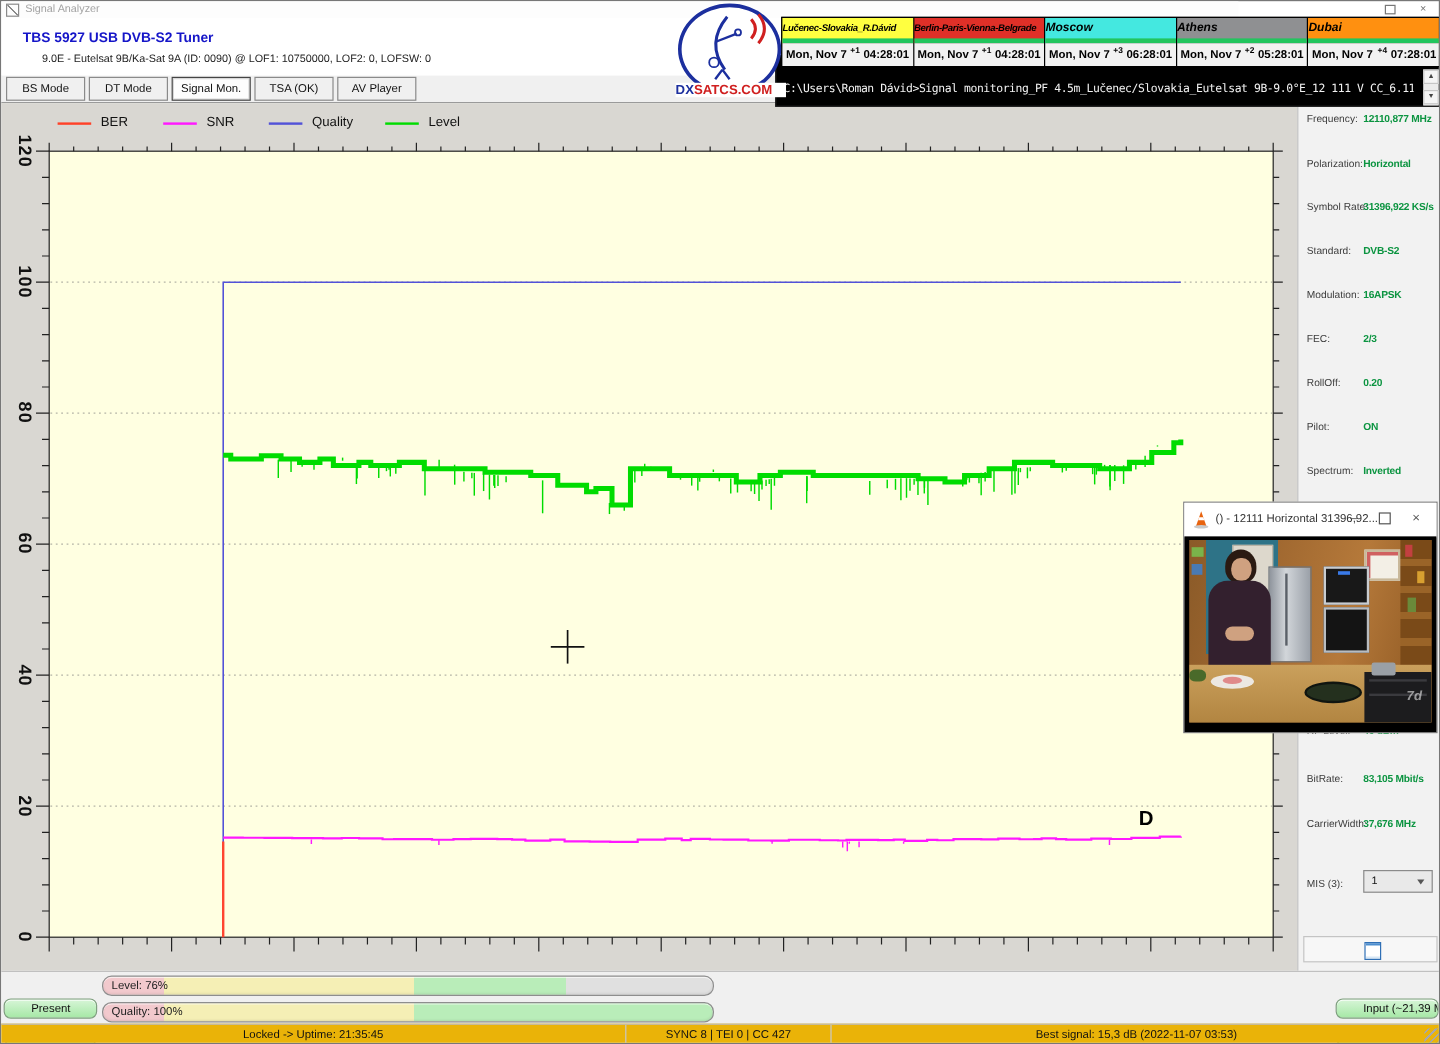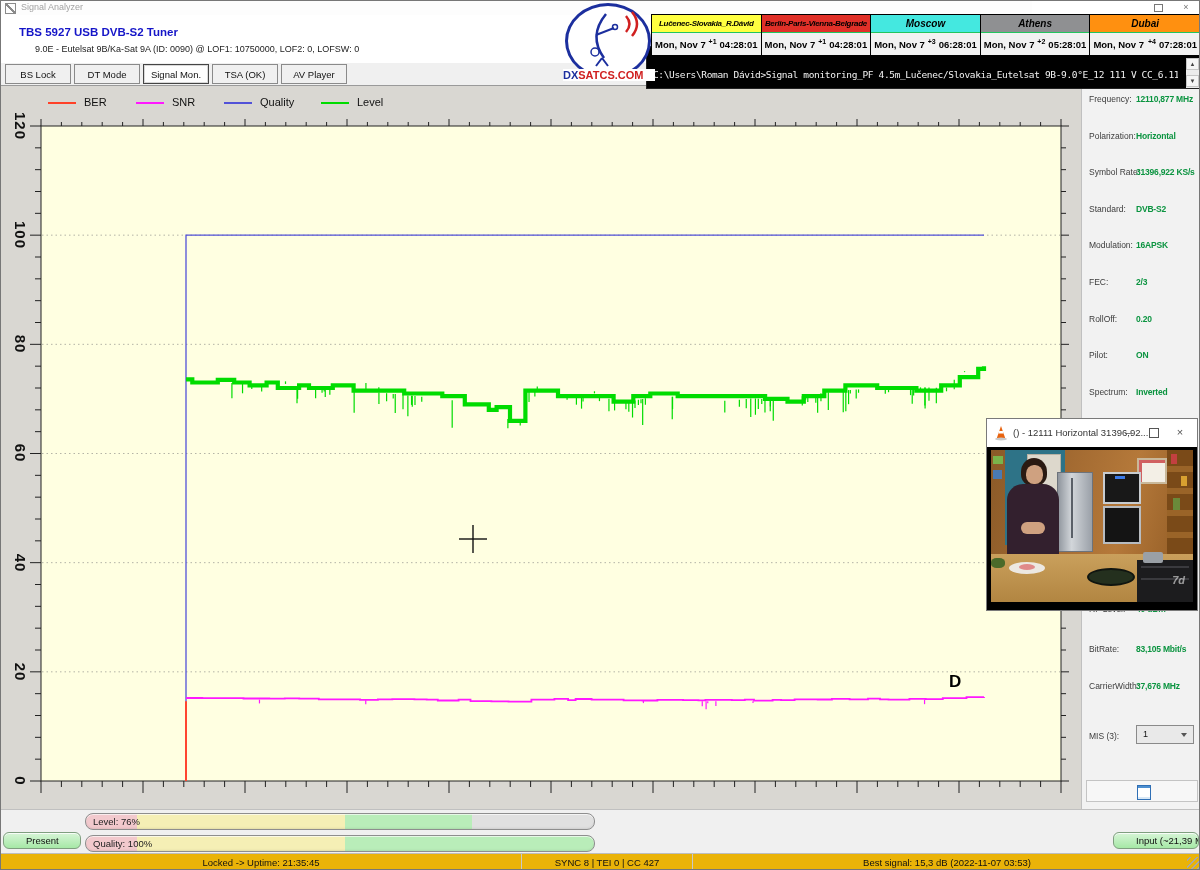--- a/index.html
+++ b/index.html
@@ -35,21 +35,21 @@
   .prow .val{position:absolute;left:54px;font-size:8.5px;font-weight:bold;color:#0b9440;white-space:nowrap;letter-spacing:-0.2px;}
   .mis-dd{position:absolute;left:54px;top:639px;width:58px;height:19px;background:#e9e9e9;border:1px solid #8a8a8a;box-sizing:border-box;font-size:9px;color:#111;line-height:17px;padding-left:6px;cursor:default;}
   .mis-dd .chev{position:absolute;right:6px;top:7px;width:0;height:0;border-left:3.5px solid transparent;border-right:3.5px solid transparent;border-top:4px solid #555;}
   .panelbtn{position:absolute;left:4px;top:694px;width:112px;height:22px;background:#f7f7f7;border:1px solid #c4c4c4;box-sizing:border-box;cursor:default;}
   .panelbtn .fileicon{position:absolute;left:50px;top:4px;width:12px;height:13px;background:#fff;border:1px solid #2f6fb5;
       box-shadow:inset 0 2px 0 #4d8fd0, inset 0 -2px 0 #d8e8f6;}
   
   .clockbar{position:absolute;left:650px;top:13px;width:550px;height:42px;background:#000;border:1px solid #000;display:flex;z-index:20;box-sizing:border-box;}
   .clock{width:110px;border-right:1px solid #000;box-sizing:border-box;display:flex;flex-direction:column;}
   .clock:last-child{border-right:none;}
-  .ccity{height:17px;text-align:center;font-weight:bold;font-style:italic;font-size:10px;line-height:17px;color:#000;border-bottom:1px solid #22c55e;white-space:nowrap;overflow:hidden;}
+  .ccity{height:17px;text-align:left;font-weight:bold;font-style:italic;font-size:10px;line-height:17px;color:#000;border-bottom:4px solid #22c55e;white-space:nowrap;overflow:hidden;}
   .ccity.small{font-size:8px;letter-spacing:-0.3px;}
   .ctime{flex:1;background:#f2f2f2;display:flex;align-items:center;font-size:9.5px;font-weight:bold;color:#000;padding:0 3px;}
   .ctime .off{font-size:7px;margin:-6px 1px 0 auto;}
   .ctime .tm{margin-left:2px;}
   
   .cmdwin{position:absolute;left:645px;top:45px;width:555px;height:43px;background:#000;z-index:15;border:1px solid #222;box-sizing:border-box;}
   .cmdtext{position:absolute;left:6px;top:22px;width:525px;font-family:"DejaVu Sans Mono",monospace;font-size:9.5px;letter-spacing:-0.35px;color:#f2f2f2;white-space:nowrap;overflow:hidden;}
   .cmdscroll{position:absolute;right:1px;top:11px;width:13px;height:30px;background:#ececec;}
   .sarrow{position:absolute;left:0;width:13px;height:12px;background:#f5f5f5;border:1px solid #c6c6c6;box-sizing:border-box;font-size:6px;color:#444;text-align:center;line-height:10px;cursor:default;}
   
@@ -92,21 +92,21 @@
     <div class="wbtn" style="left:1146px"><span class="maxbox"></span></div>
     <div class="wbtn" style="left:1174px">×</div>
   </div>
 
   <div class="header">
     <div class="dev">TBS 5927 USB DVB-S2 Tuner</div>
     <div class="tun">9.0E - Eutelsat 9B/Ka-Sat 9A (ID: 0090) @ LOF1: 10750000, LOF2: 0, LOFSW: 0</div>
   </div>
 
   <div class="tabbar">
-    <div class="tab" style="left:4px">BS Lock</div>
+    <div class="tab" style="left:4px">BS Mode</div>
     <div class="tab" style="left:73px">DT Mode</div>
     <div class="tab active" style="left:142px">Signal Mon.</div>
     <div class="tab" style="left:211px">TSA (OK)</div>
     <div class="tab" style="left:280px">AV Player</div>
   </div>
 
   <div class="main">
     <svg id="plot-svg" width="1080" height="723">
         <rect x="40" y="40" width="1020" height="655" fill="#ffffe1" stroke="#222" stroke-width="1"></rect>
         <line x1="41" x2="1059" y1="585.8333333333334" y2="585.8333333333334" stroke="#b4b4a6" stroke-width="1" stroke-dasharray="1.5 3"></line>

